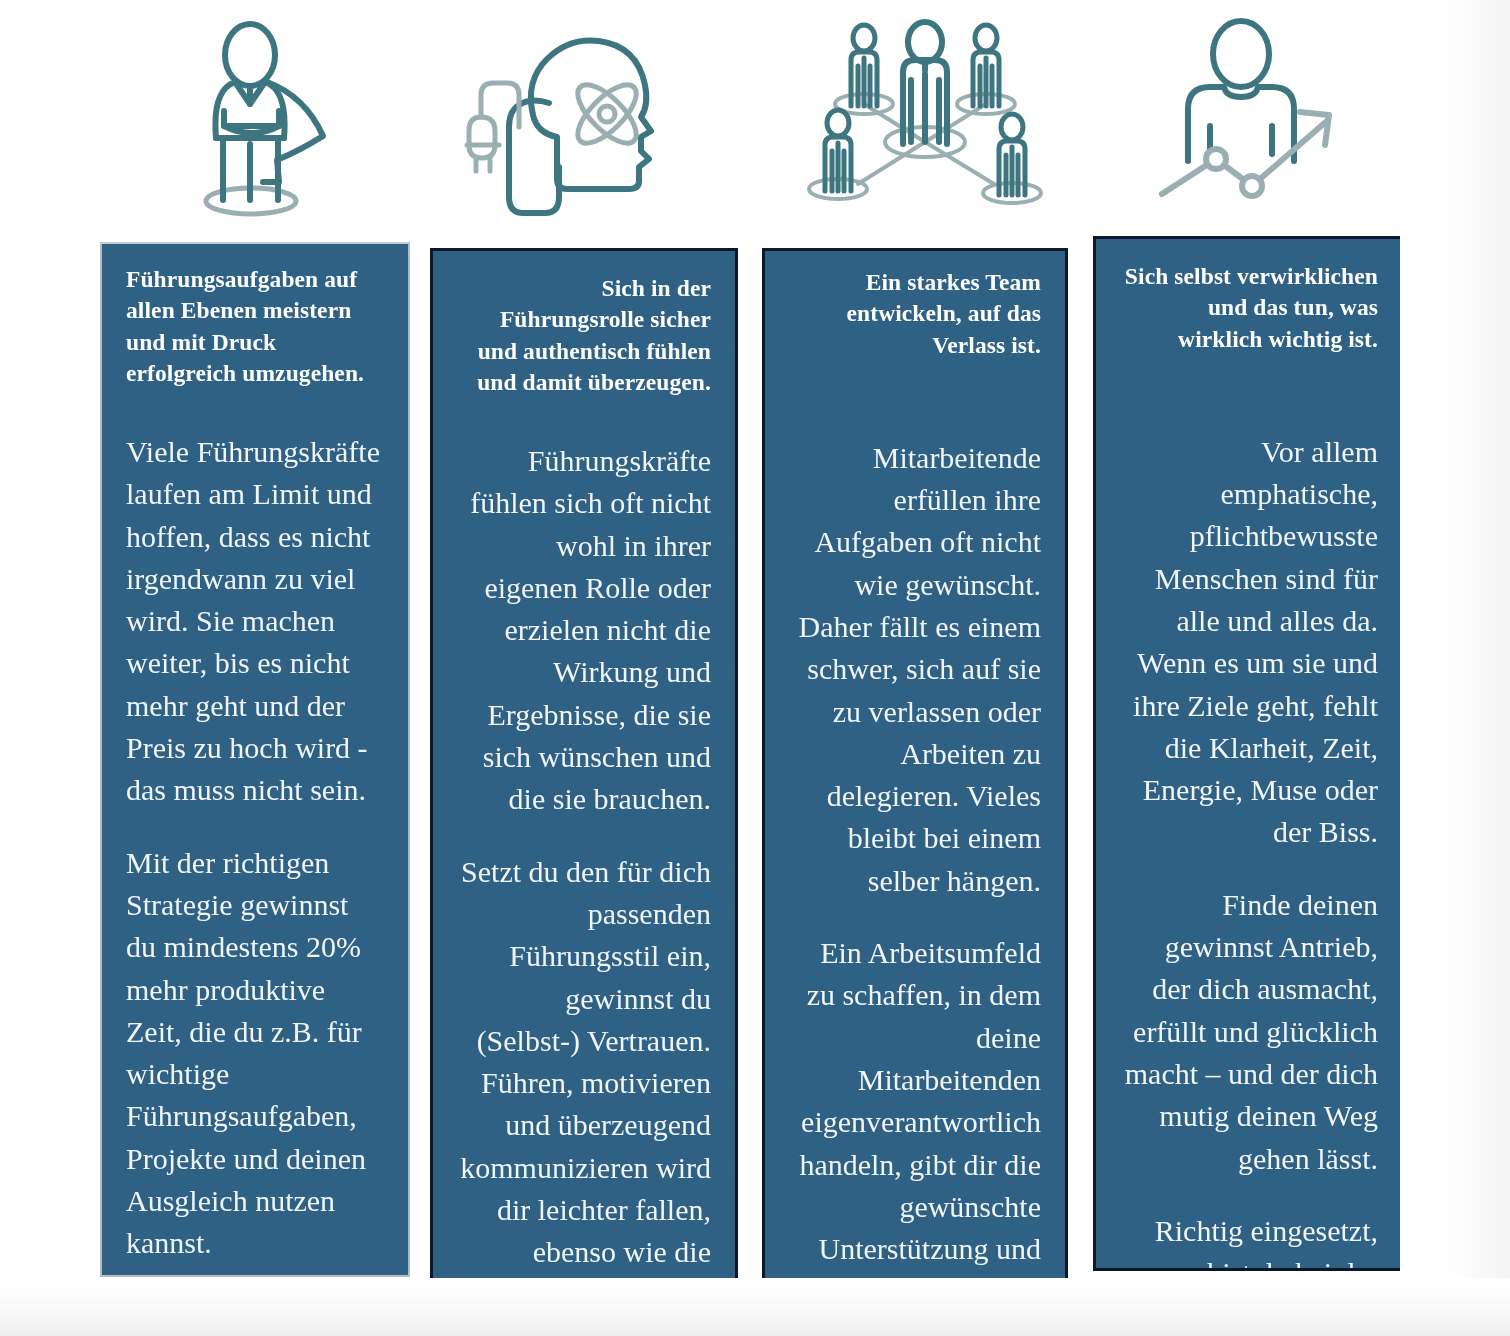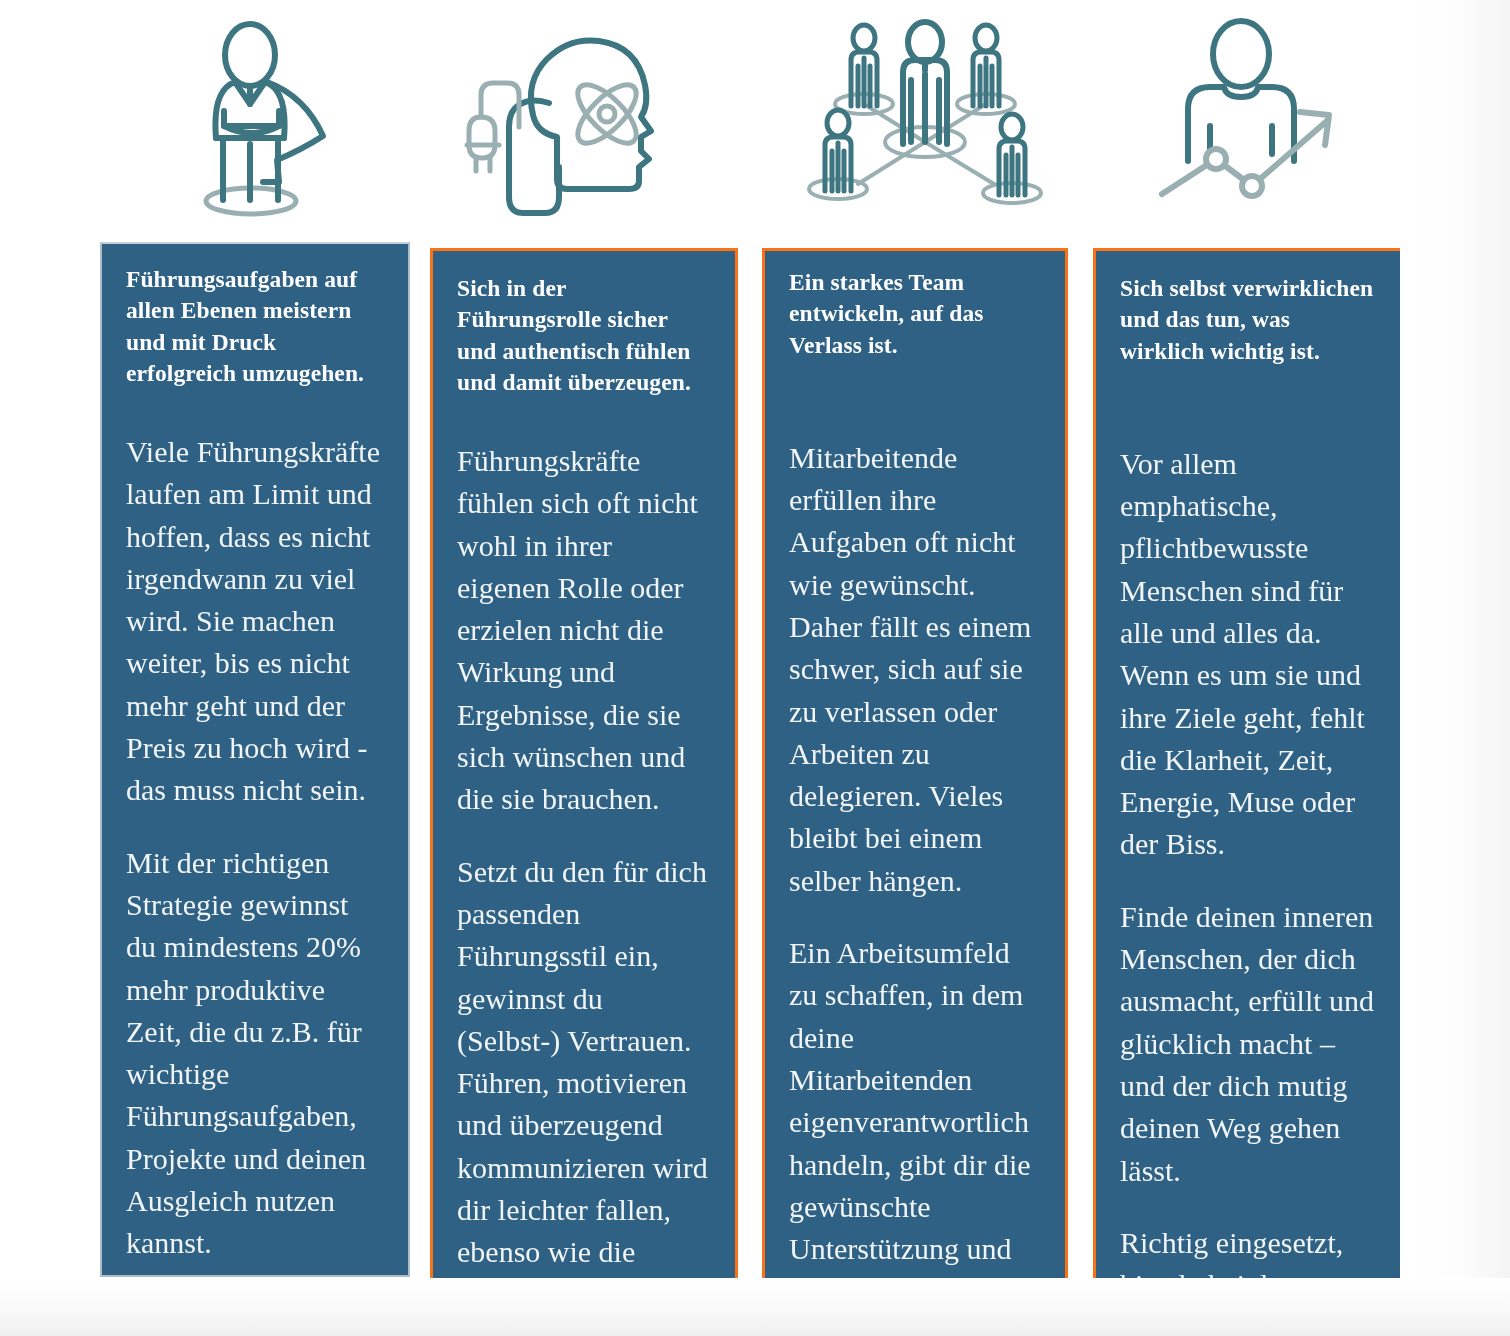--- a/index.html
+++ b/index.html
@@ -58,21 +58,22 @@
     position: absolute;
     background: #2e6184;
     box-sizing: border-box;
     overflow: hidden;
   }
   .panel.light-edge {
     border: 2px solid #aebdc7;
     border-top-color: #c3ced6;
   }
   .panel.dark-edge {
-    border: 3px solid #f97316;
+    border: 3px solid #0f172a;
+    text-align: right;
   }
   .panel-inner {
     padding: 22px 24px 10px 24px;
   }
   .panel-title {
     color: #ffffff;
     font-weight: bold;
     font-size: 23.5px;
     line-height: 1.33;
     margin: 0 0 0 0;
@@ -86,21 +87,21 @@
     font-weight: normal;
   }
   .gap-lg { height: 42px; }
   .gap-md { height: 30px; }
   .gap-xl { height: 76px; }
 
   
   #panel-1 { left: 100px;  top: 242px; width: 310px; height: 1035px; }
   #panel-2 { left: 430px;  top: 248px; width: 308px; height: 1037px; }
   #panel-3 { left: 762px;  top: 248px; width: 306px; height: 1037px; }
-  #panel-4 { left: 1093px; top: 248px; width: 312px; height: 1035px; }
+  #panel-4 { left: 1093px; top: 236px; width: 312px; height: 1035px; }
 
   #panel-1 .panel-inner { padding-top: 20px; }
   #panel-2 .panel-inner { padding-top: 22px; }
   #panel-3 .panel-inner { padding-top: 16px; }
   #panel-4 .panel-inner { padding-top: 22px; }
 
   #icon-1 { left: 178px;  width: 170px; }
   #icon-2 { left: 452px;  width: 255px; }
   #icon-3 { left: 798px;  width: 255px; }
   #icon-4 { left: 1148px; width: 235px; }
@@ -255,21 +256,21 @@
       <div class="panel-para">Ein Arbeitsumfeld zu schaffen, in dem deine Mitarbeitenden eigenverantwortlich handeln, gibt dir die gewünschte Unterstützung und sorgt dafür, dass dein Business reibungslos läuft – sogar, wenn du im Urlaub bist.</div>
     </div>
   </div>
 
   <div class="panel dark-edge" id="panel-4">
     <div class="panel-inner">
       <div class="panel-title">Sich selbst verwirklichen und das tun, was wirklich wichtig ist.</div>
       <div class="gap-xl"></div>
       <div class="panel-para">Vor allem emphatische, pflichtbewusste Menschen sind für alle und alles da. Wenn es um sie und ihre Ziele geht, fehlt die Klarheit, Zeit, Energie, Muse oder der Biss.</div>
       <div class="gap-md"></div>
-      <div class="panel-para">Finde deinen inneren Menschen, der dich ausmacht, erfüllt und glücklich macht – und der dich mutig deinen Weg gehen lässt.</div>
+      <div class="panel-para">Finde deinen gewinnst Antrieb, der dich ausmacht, erfüllt und glücklich macht – und der dich mutig deinen Weg gehen lässt.</div>
       <div class="gap-md"></div>
       <div class="panel-para">Richtig eingesetzt, bist du bei der Selbstver-wirklichung nicht mehr zu stoppen.</div>
     </div>
   </div>
 
 </div>
 
 <div id="right-fade"></div>
 <div id="bottom-fade"></div>
 

